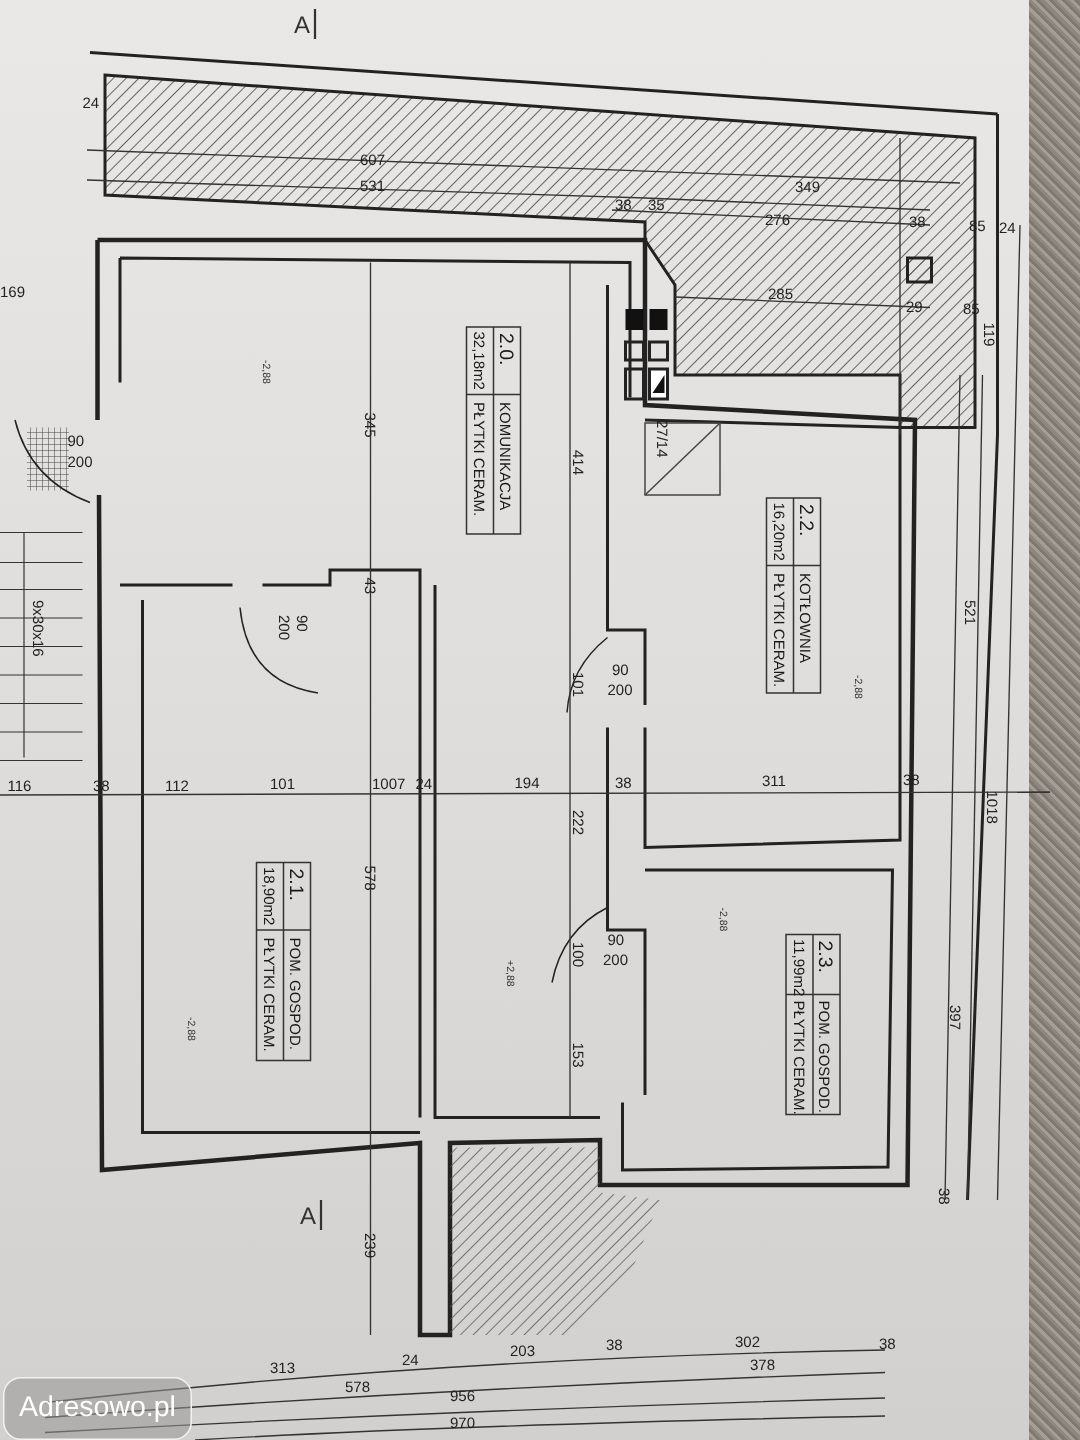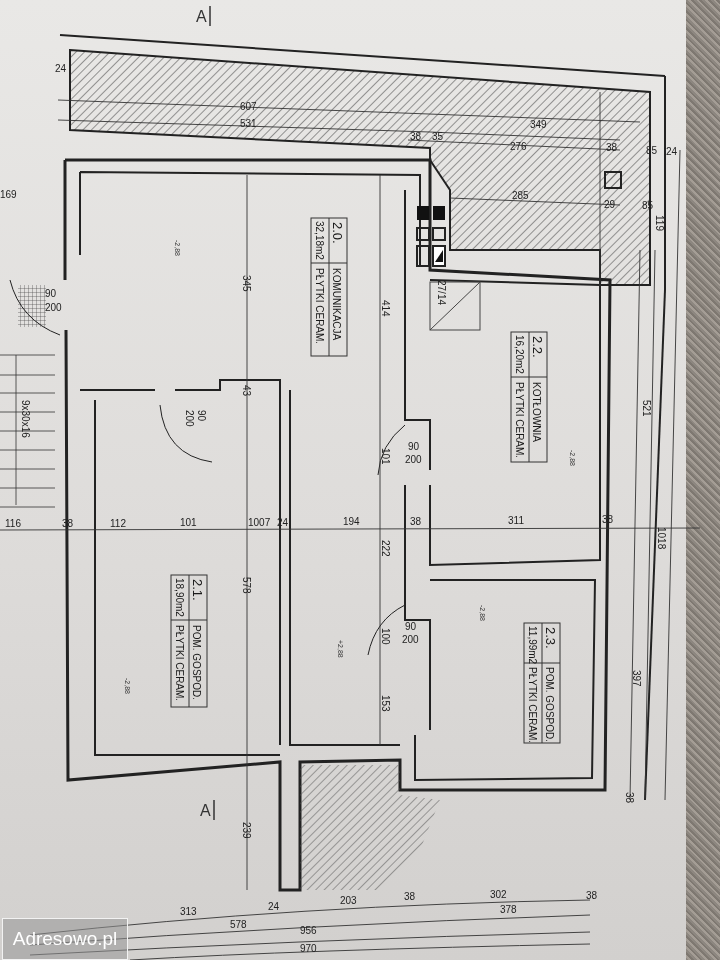--- a/index.html
+++ b/index.html
@@ -1,20 +1,20 @@
 <!DOCTYPE html>
 <html><head>
 <meta charset="utf-8">
 <style>
   html, body { margin:0; padding:0; }
   body { width:720px; height:960px; overflow:hidden; background:#cfcdcb; font-family:"Liberation Sans", sans-serif; position:relative; }
   .paper { position:absolute; left:0; top:0; width:700px; height:960px; background:linear-gradient(180deg,#e9e8e6 0%,#dedcda 55%,#d2d0ce 100%); }
   .fabric { position:absolute; right:0; top:0; width:34px; height:960px; background:repeating-linear-gradient(45deg,#8d8780 0 2px,#a49d95 2px 4px,#7e7871 4px 6px); }
   svg.plan { position:absolute; left:0; top:0; }
-  .watermark { position:absolute; left:2px; top:918px; width:124px; height:40px; border:1.5px solid #f2f2f2; border-radius:0; background:rgba(150,150,150,0.55); color:#fff; font-size:19px; display:flex; align-items:center; justify-content:center; }
+  .watermark { position:absolute; left:2px; top:918px; width:124px; height:40px; border:1.5px solid #f2f2f2; border-radius:12px; background:rgba(150,150,150,0.55); color:#fff; font-size:19px; display:flex; align-items:center; justify-content:center; }
   .dim { font-size:10px; fill:#222; font-family:"Liberation Sans", sans-serif; }
   .lbl { font-size:10px; fill:#1a1a1a; font-family:"Liberation Sans", sans-serif; }
   .num { font-size:13px; fill:#1a1a1a; font-family:"Liberation Sans", sans-serif; }
   .sec { font-size:16px; fill:#333; font-family:"Liberation Sans", sans-serif; }
 </style>
 </head>
 <body>
 
 <div class="paper"></div>
 <div class="fabric"></div>

